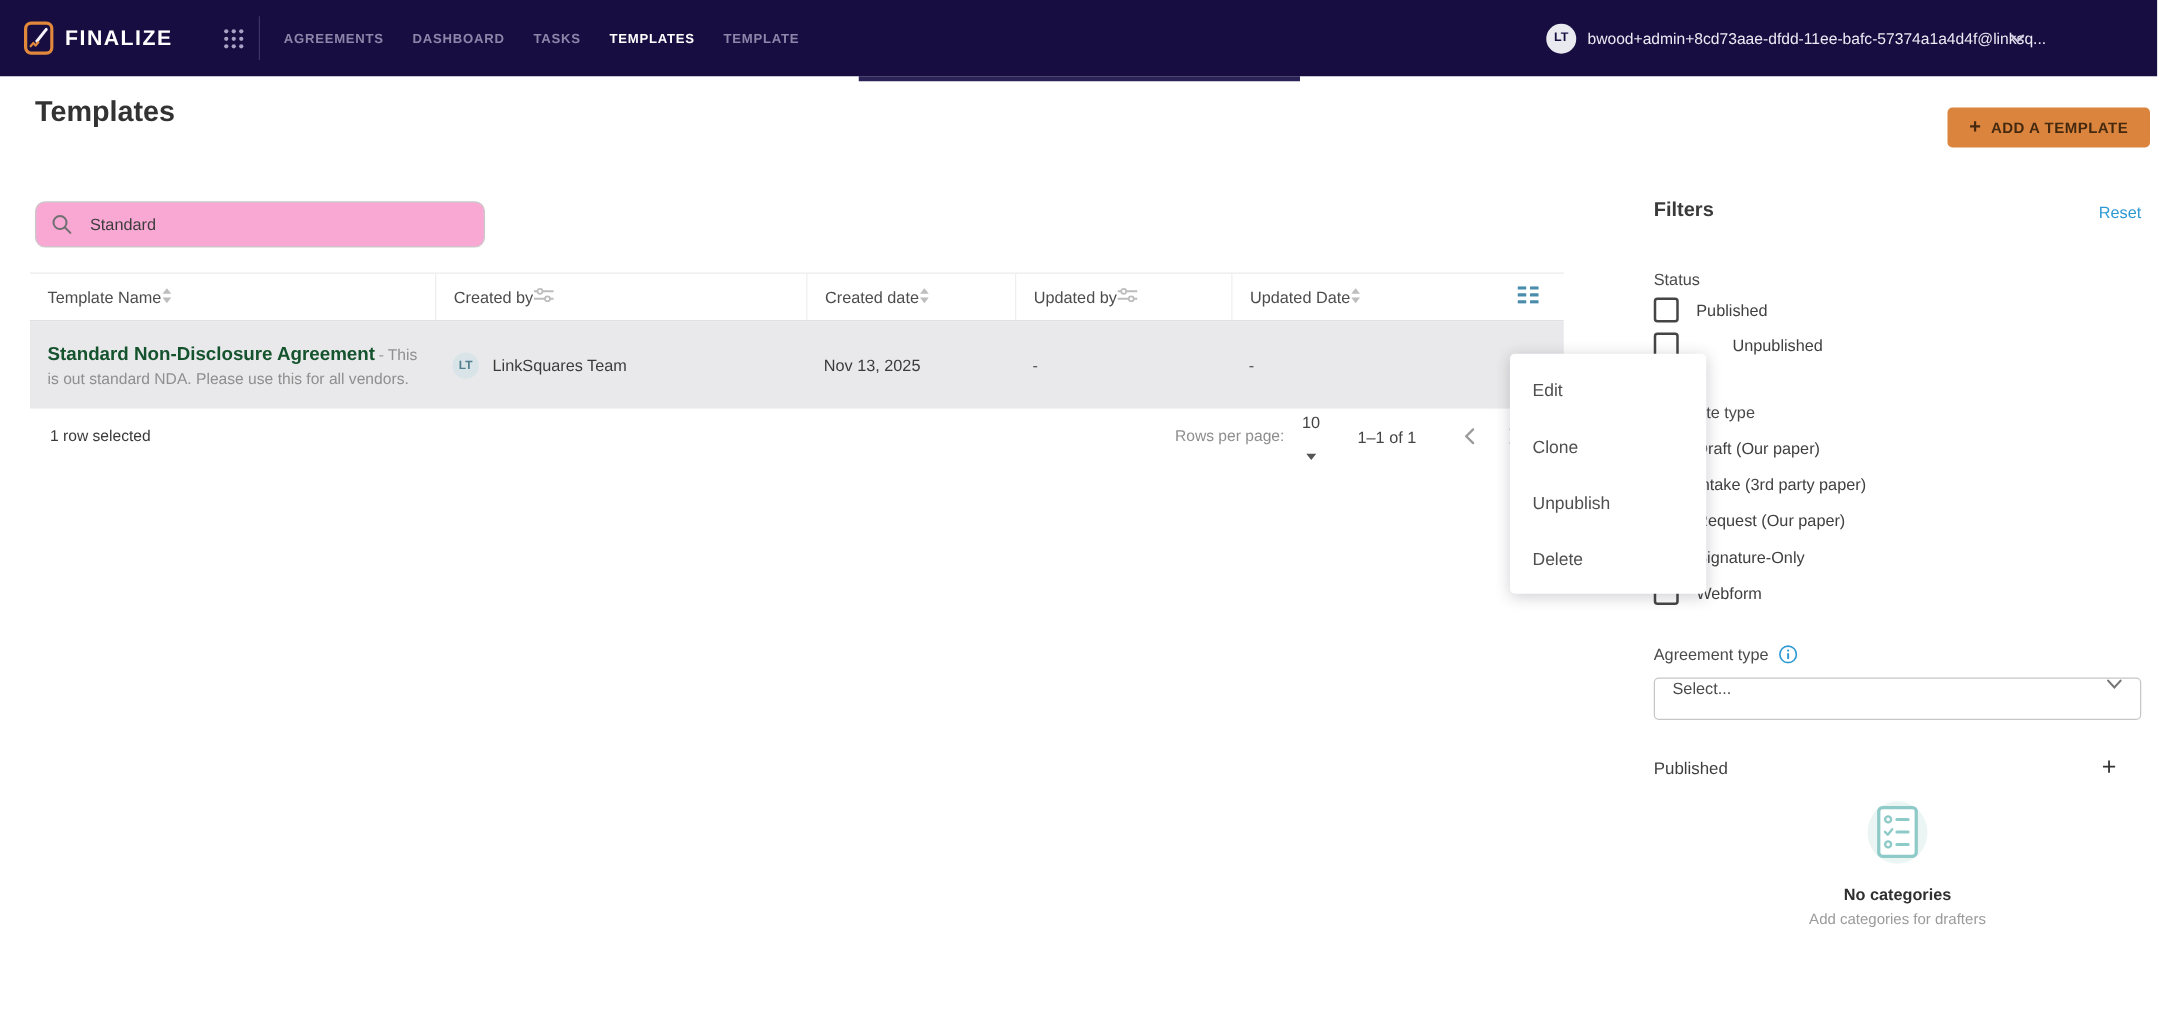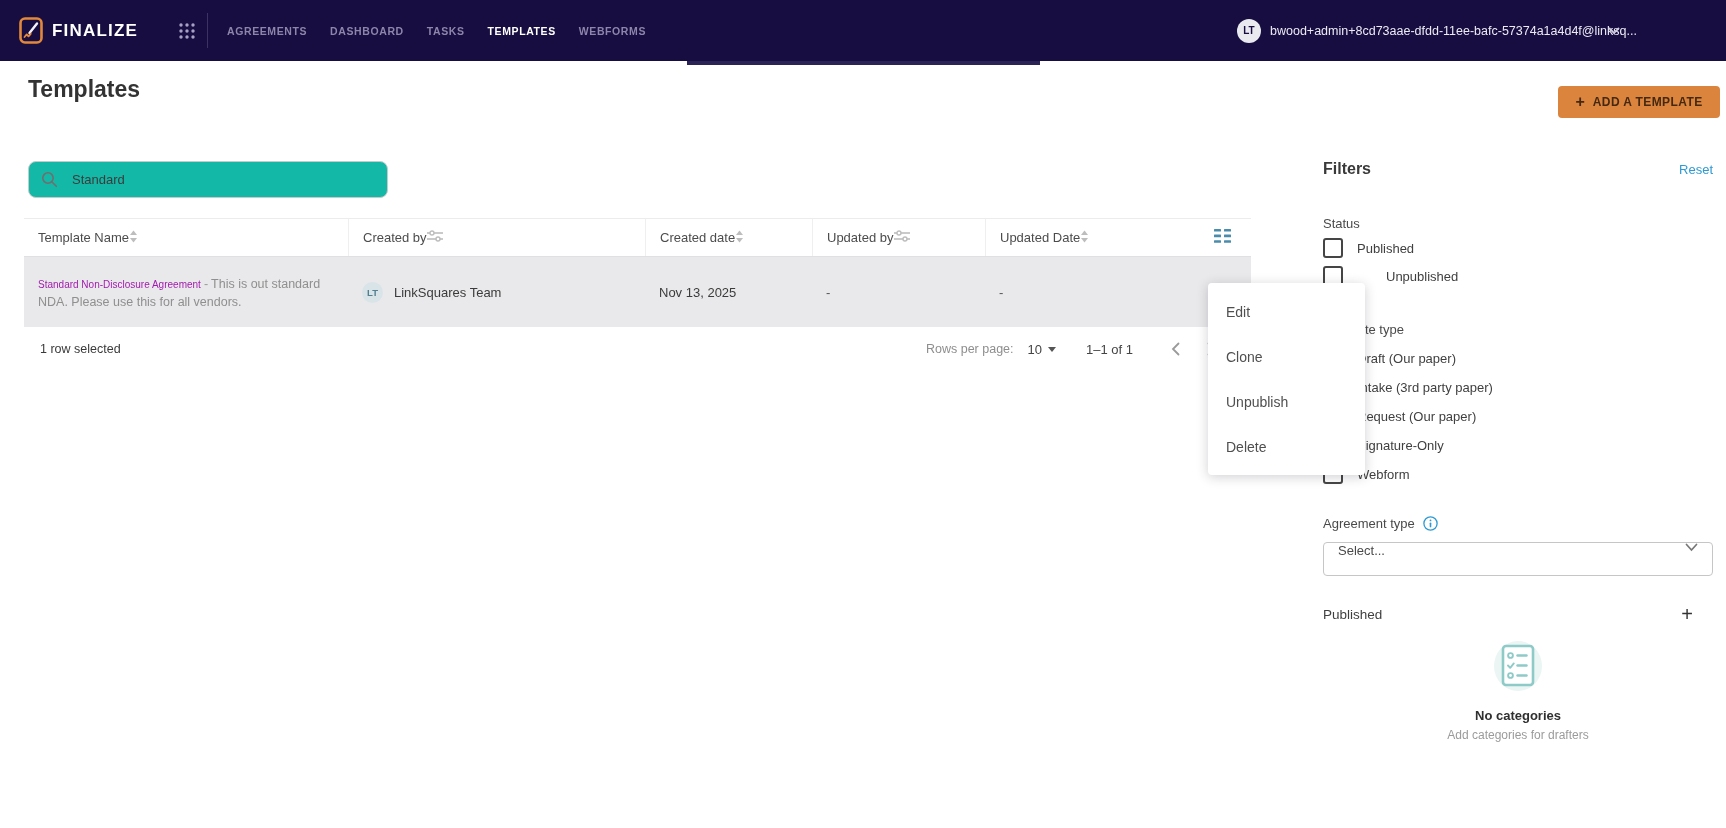--- a/index.html
+++ b/index.html
@@ -26,44 +26,44 @@
   
   .page-title{position:absolute;left:28px;top:76px;font-size:23px;font-weight:600;color:#333333;}
   .add-btn{position:absolute;left:1558px;top:86px;width:162px;height:32px;background:#db843e;border:none;
            border-radius:4px;display:flex;align-items:center;justify-content:center;gap:8px;cursor:pointer;
            color:#45290f;font-family:"Liberation Sans",sans-serif;}
   .add-btn .plus{font-size:16px;font-weight:bold;line-height:1;}
   .add-btn .lbl{font-size:12px;font-weight:bold;letter-spacing:0.4px;}
 
   
   .search-box{position:absolute;left:28px;top:161px;width:360px;height:37px;border:1px solid #c9c9c9;
-              border-radius:8px;background:#14b8a6;display:flex;align-items:center;box-sizing:border-box;padding:0 12px;}
+              border-radius:8px;background:#f9a8d4;display:flex;align-items:center;box-sizing:border-box;padding:0 12px;}
   .search-box input{border:none;outline:none;flex:1;font-size:13px;color:#3c3c3c;margin-left:12px;
                     font-family:"Liberation Sans",sans-serif;background:transparent;}
 
   
   .table{position:absolute;left:24px;top:218px;width:1227px;}
   .thead{display:flex;height:37px;border-top:1px solid #ececec;border-bottom:1px solid #e0e0e0;align-items:stretch;background:#fff;}
   .th{display:flex;align-items:center;padding:0 14px;box-sizing:border-box;
       font-size:13px;color:#4c4c4c;border-left:1px solid #efefef;cursor:pointer;}
   .th:first-child{border-left:none;}
   .th.icon-col{justify-content:center;}
   .trow{display:flex;height:70px;background:#e9e9eb;align-items:center;cursor:pointer;}
   .td{padding:0 14px;box-sizing:border-box;font-size:13px;color:#3b3b3b;display:flex;align-items:center;}
   .name-cell{display:block;line-height:1.35;padding-top:2px;}
-  .tname{font-weight:normal;color:#a21caf;font-size:10px;}
+  .tname{font-weight:bold;color:#14532d;font-size:15px;}
   .tsep{color:#9a9a9a;font-size:12.5px;padding:0 3px;}
   .tdesc{color:#8f8f8f;font-size:12.5px;}
   .row-avatar{width:21px;height:21px;border-radius:50%;background:#d9e4e9;color:#53808f;font-size:9.5px;
               font-weight:bold;display:flex;align-items:center;justify-content:center;margin-right:11px;flex:none;}
   .tfoot{display:flex;height:44px;align-items:center;background:#fff;padding:0 16px 0 16px;box-sizing:border-box;}
   .sel-text{font-size:12.5px;color:#3a3a3a;}
   .foot-right{margin-left:auto;display:flex;align-items:center;}
   .rpp-label{font-size:12.5px;color:#8e8e8e;margin-right:14px;}
-  .rpp-value{font-size:13px;color:#444;display:flex;align-items:center;gap:6px;cursor:pointer;margin-right:30px;}
+  .rpp-value{font-size:13px;color:#444;display:flex;align-items:center;gap:18px;cursor:pointer;margin-right:30px;flex-direction:column;}
   .rpp-caret{width:0;height:0;border-left:4px solid transparent;border-right:4px solid transparent;border-top:5px solid #555;}
   .range-text{font-size:13px;color:#444;margin-right:30px;}
   .pg-btn{width:24px;height:24px;display:flex;align-items:center;justify-content:center;cursor:pointer;margin-right:12px;}
 
   
   .ctx-menu{position:absolute;left:1208px;top:283px;width:157px;background:#ffffff;border-radius:4px;
             box-shadow:0 2px 12px rgba(40,40,60,0.22);padding:6px 0;z-index:10;}
   .ctx-item{height:45px;display:flex;align-items:center;padding-left:18px;font-size:14px;color:#4f4f4f;
             cursor:pointer;box-sizing:border-box;}
   .ctx-item.annotated{border:3px solid #d2702a;padding-left:15px;}
@@ -116,21 +116,21 @@
           <circle cx="9" cy="15" r="1.7"></circle>
           <circle cx="15" cy="15" r="1.7"></circle>
       </svg>
     </div>
     <div class="nav-divider"></div>
     <div class="nav-links">
       <span class="nav-link">AGREEMENTS</span>
       <span class="nav-link">DASHBOARD</span>
       <span class="nav-link">TASKS</span>
       <span class="nav-link active">TEMPLATES</span>
-      <span class="nav-link">WEBFORMS</span>
+      <span class="nav-link">TEMPLATE</span>
     </div>
     <div class="nav-user">
       <div class="nav-avatar">LT</div>
       <div class="nav-email">bwood+admin+8cd73aae-dfdd-11ee-bafc-57374a1a4d4f@linksq...</div>
       <div class="nav-caret">
         <svg width="12" height="8" viewBox="0 0 12 8">
             <path d="M1.5 1.5 L6 6 L10.5 1.5" stroke="#cfcbe0" stroke-width="1.8" fill="none" stroke-linecap="round"></path>
           </svg>
       </div>
     </div>

